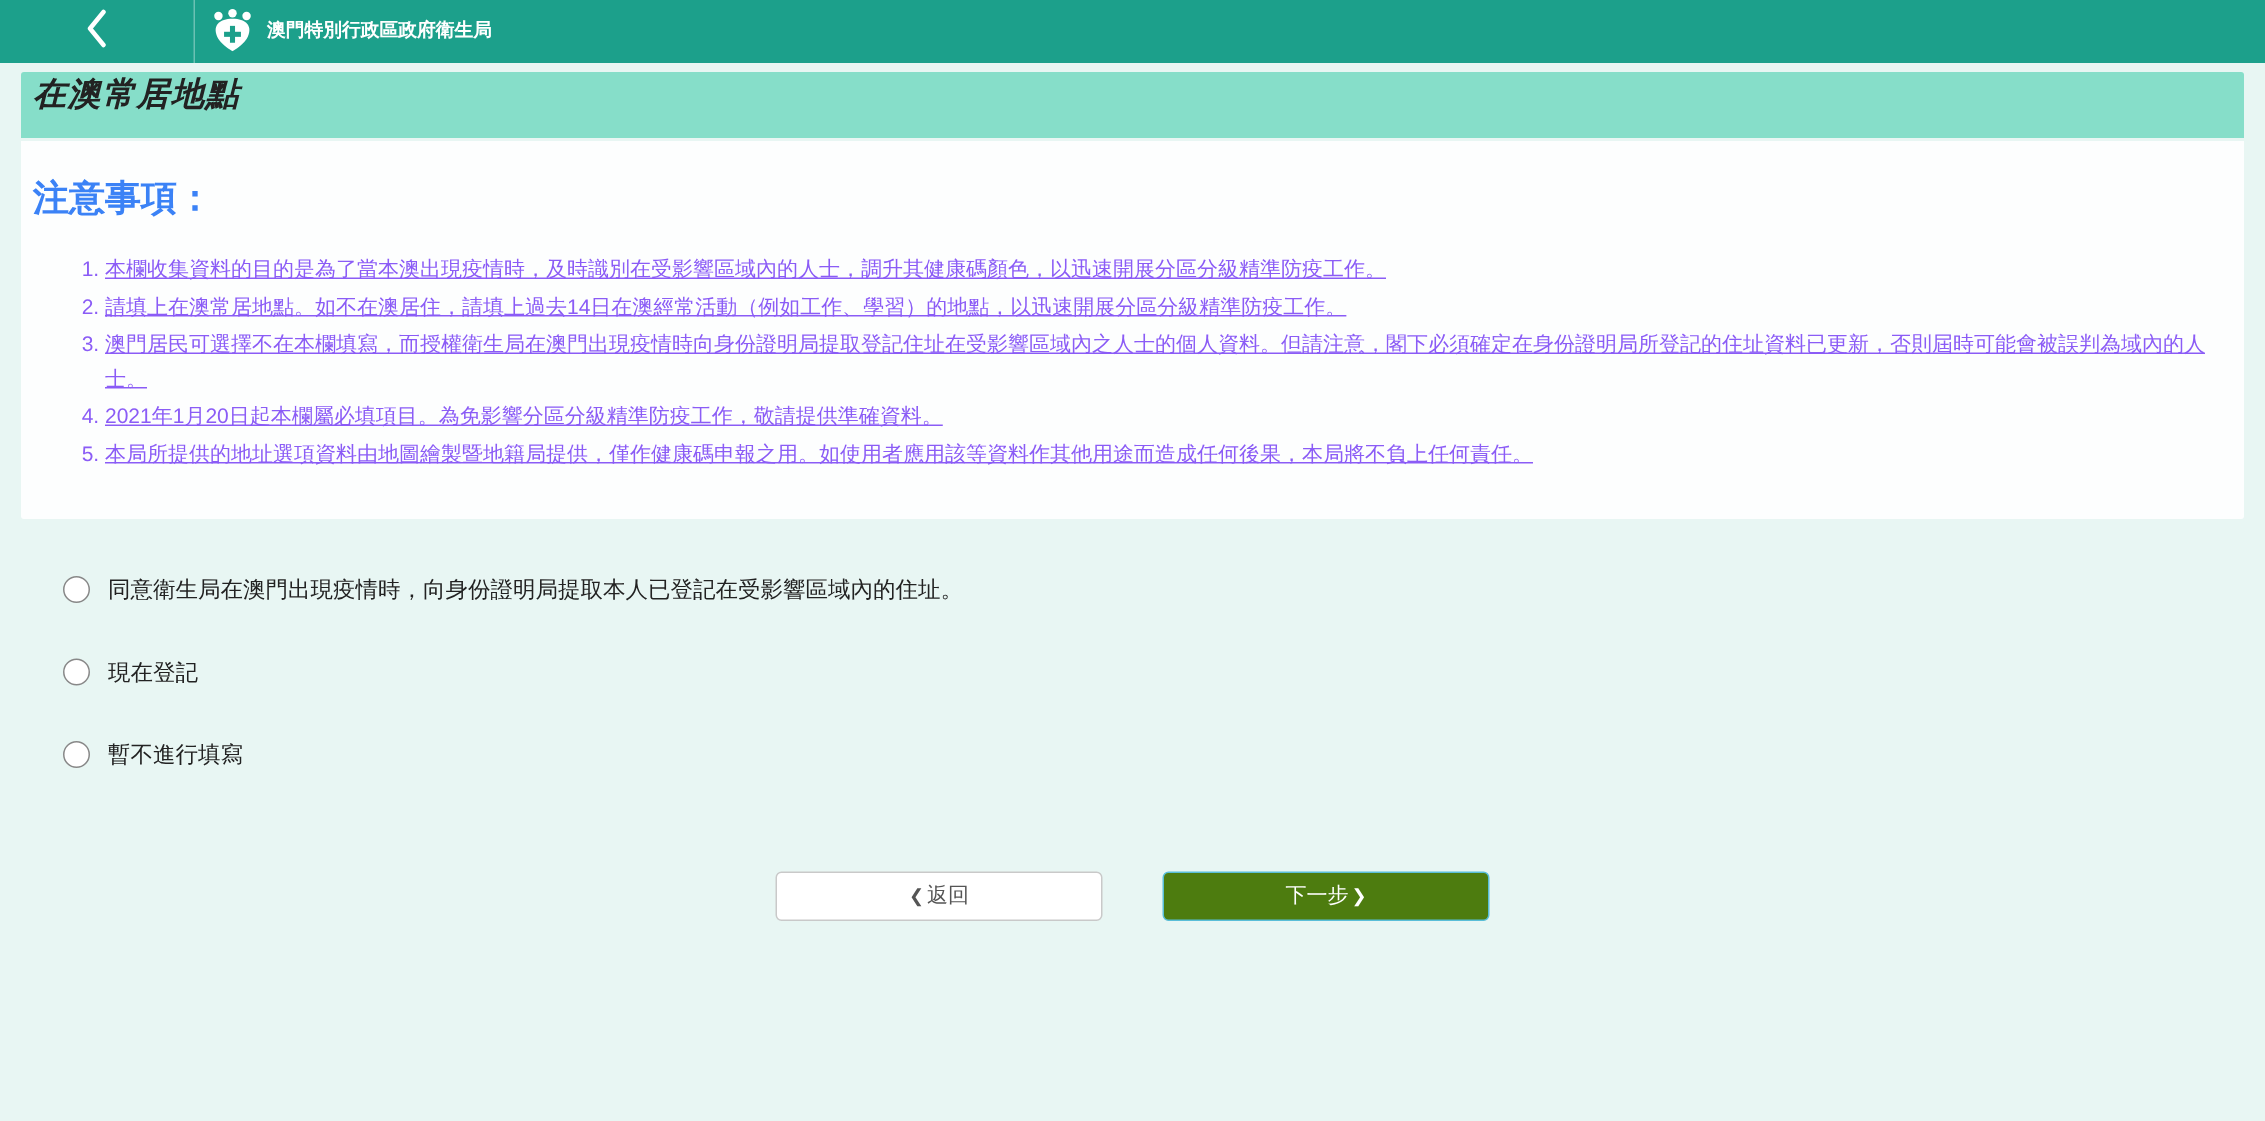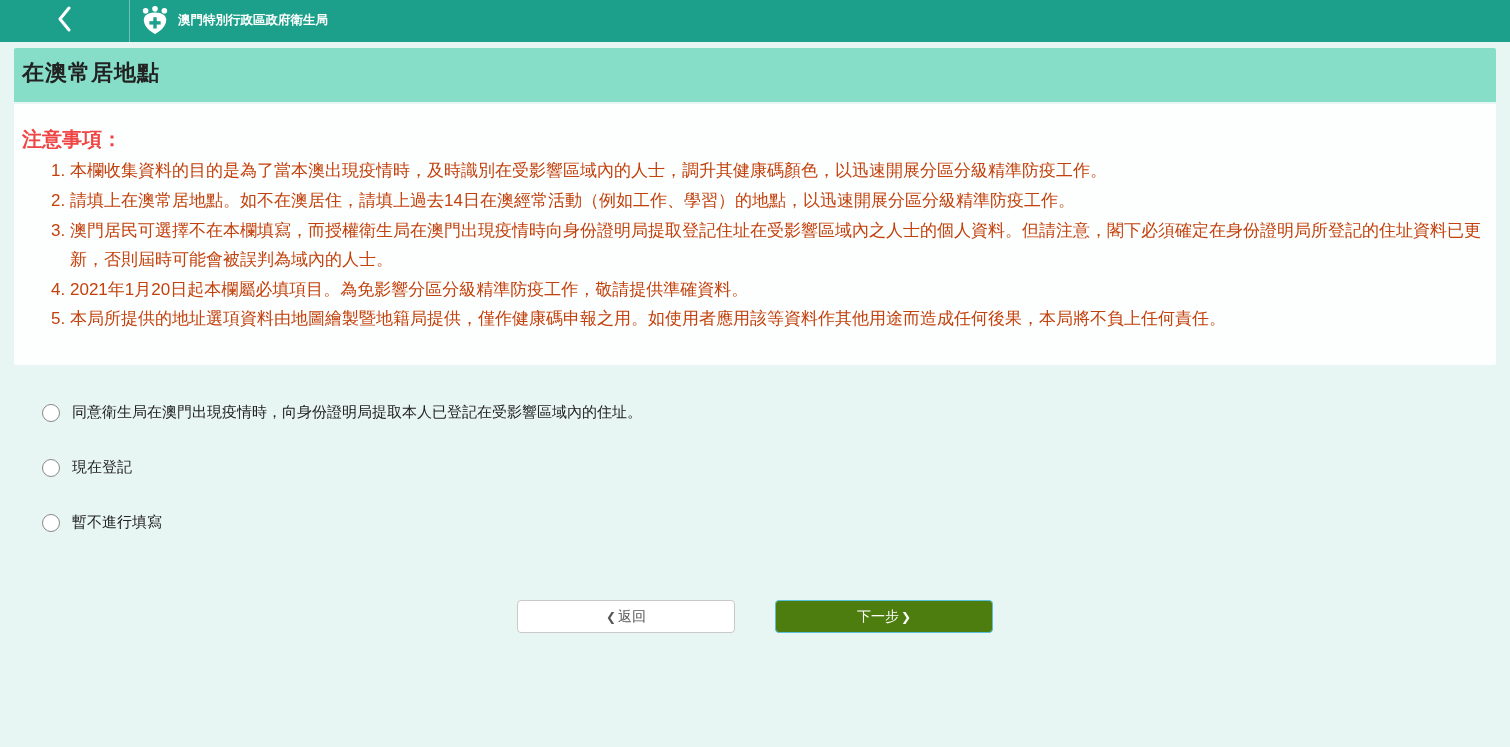--- a/index.html
+++ b/index.html
@@ -38,49 +38,51 @@
     .logo-icon {
       width: 30px; height: 30px;
       display: flex; align-items: center; justify-content: center;
     }
     .logo-text { display: flex; flex-direction: column; line-height: 1.1; }
     .logo-text .zh { font-size: 12.5px; font-weight: bold; }
     .logo-text .pt { font-size: 12px; }
     .title-strip {
       background: #86dec9;
       margin: 6px 14px 0 14px;
-      padding: 10px 8px 14px 8px;
+      padding: 0 8px 14px 8px;
       border-top-left-radius: 2px;
       border-top-right-radius: 2px;
+      font-style: italic;
     }
     .title-strip h1 {
       font-size: 22px;
       color: #222;
       font-weight: bold;
       letter-spacing: 1px;
     }
     .notice-card {
       background: #fdfefe;
       margin: 2px 14px 0 14px;
       padding: 22px 8px 30px 8px;
       border-bottom-left-radius: 2px;
       border-bottom-right-radius: 2px;
     }
     .notice-card h2 {
-      font-size: 20px;
-      color: #ef4444;
+      font-size: 24px;
+      color: #3b82f6;
       font-weight: bold;
-      margin-bottom: 4px;
+      margin-bottom: 20px;
     }
     .notice-card ol {
       list-style: decimal;
       padding-left: 48px;
-      color: #c2410c;
-      font-size: 17px;
+      color: #8b5cf6;
+      font-size: 14px;
       line-height: 1.7;
+      text-decoration: underline;
     }
     .notice-card ol li { margin-bottom: 1px; }
     .options {
       margin: 38px 14px 0 14px;
       padding: 0 28px;
     }
     .option-row {
       display: flex;
       align-items: center;
       gap: 12px;

